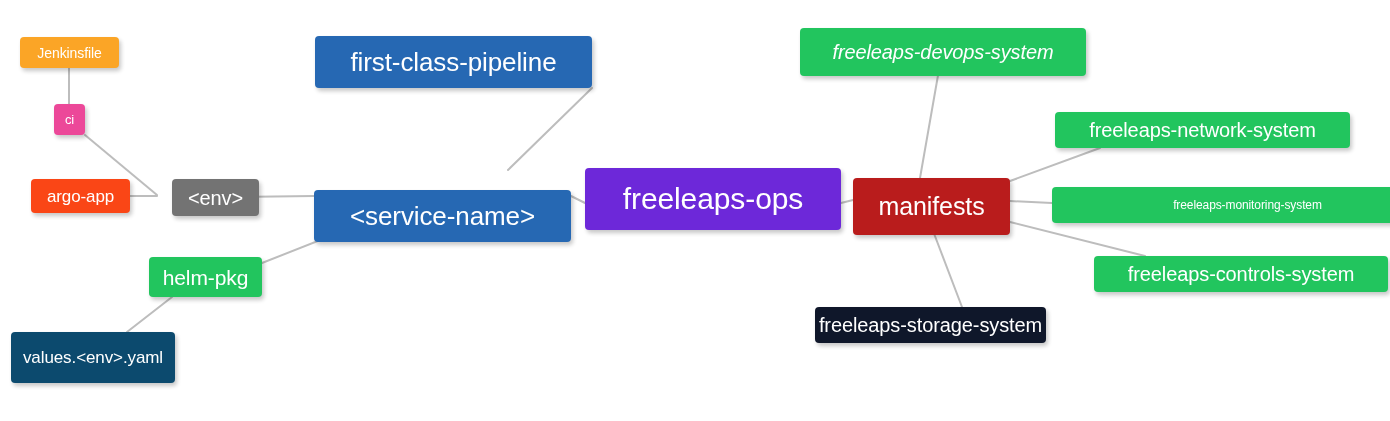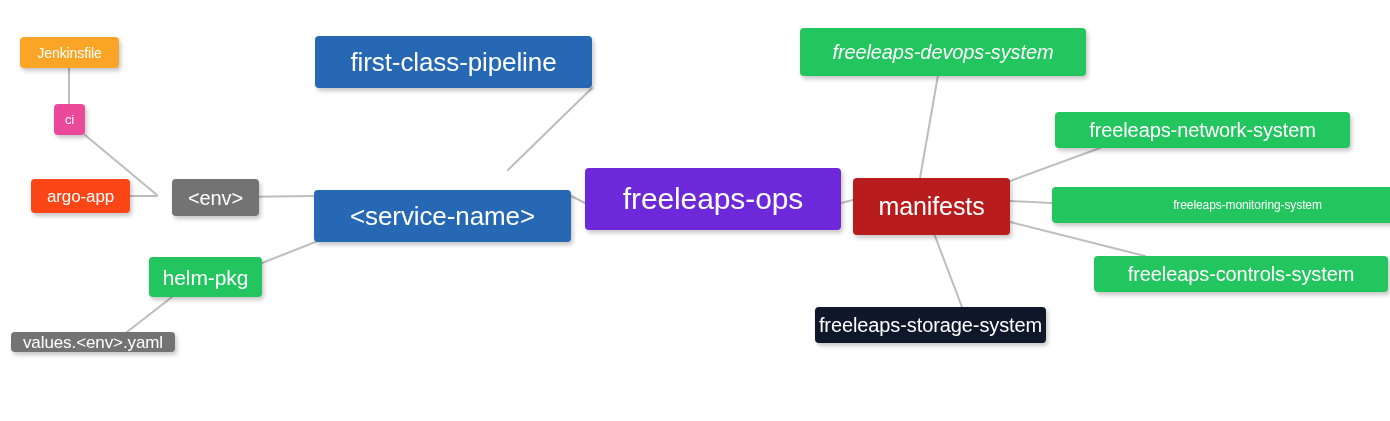--- a/index.html
+++ b/index.html
@@ -82,21 +82,21 @@
       </div>
       <div class="node" style="left: 20px; top: 37px; width: 99px; height: 31px; background: rgb(251, 165, 38); font-size: 14px;">
         <span class="node-label">Jenkinsfile</span>
       </div>
       <div class="node" style="left: 31px; top: 179px; width: 99px; height: 34px; background: rgb(250, 70, 22); font-size: 17px;">
         <span class="node-label">argo-app</span>
       </div>
       <div class="node" style="left: 149px; top: 257px; width: 113px; height: 40px; background: rgb(34, 197, 94); font-size: 21px;">
         <span class="node-label">helm-pkg</span>
       </div>
-      <div class="node" style="left: 11px; top: 332px; width: 164px; height: 20px; background: #737373; font-size: 17px;">
+      <div class="node" style="left: 11px; top: 332px; width: 164px; height: 51px; background: #0c4a6e; font-size: 17px;">
         <span class="node-label">values.&lt;env&gt;.yaml</span>
       </div>
       <div class="node" style="left: 853px; top: 178px; width: 157px; height: 57px; background: #b91c1c; font-size: 25px; text-align: right;">
         <span class="node-label">manifests</span>
       </div>
       <div class="node" style="left: 800px; top: 28px; width: 286px; height: 48px; background: rgb(34, 197, 94); font-size: 20px; font-style: italic;">
         <span class="node-label">freeleaps-devops-system</span>
       </div>
       <div class="node" style="left: 1055px; top: 112px; width: 295px; height: 36px; background: rgb(34, 197, 94); font-size: 20px;">
         <span class="node-label">freeleaps-network-system</span>

